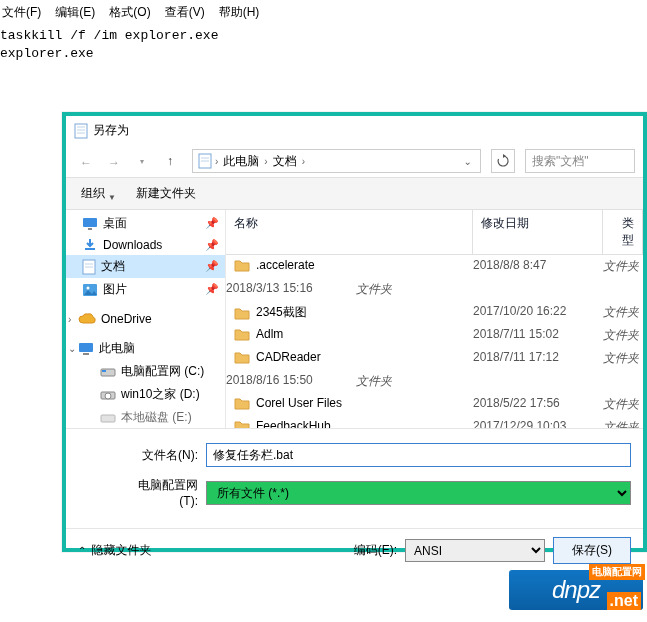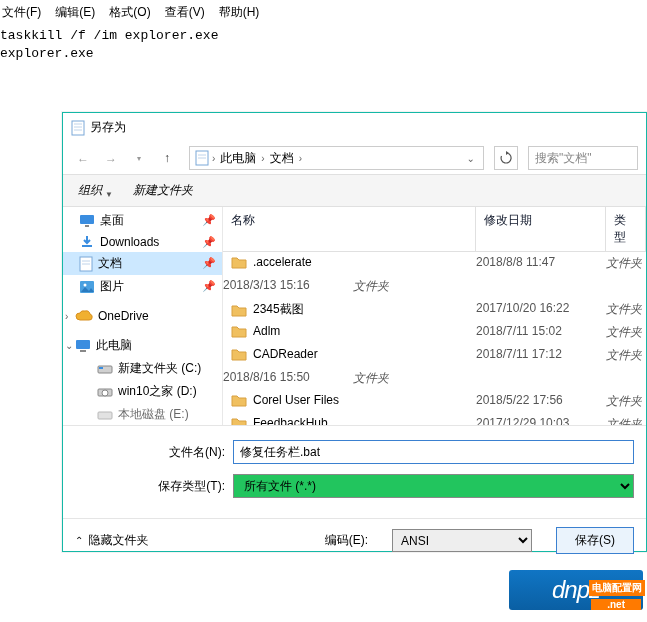--- a/index.html
+++ b/index.html
@@ -3,76 +3,76 @@
   <meta charset="utf-8">
   <style>
     * { margin: 0; padding: 0; box-sizing: border-box; }
     body { font-family: "Microsoft YaHei", "Segoe UI", Tahoma, sans-serif; font-size: 12px; background: #fff; width: 647px; height: 622px; overflow: hidden; position: relative; }
     
     .notepad-menu { display: flex; gap: 14px; padding: 4px 2px; font-size: 12px; }
     .notepad-menu span { cursor: pointer; }
     
     .notepad-content { font-family: "SimSun", "Courier New", monospace; font-size: 13px; padding: 2px 0; line-height: 1.35; white-space: pre; }
     
-    .dialog { position: absolute; left: 62px; top: 112px; width: 585px; height: 440px; border: 1px solid #14b8a6; background: #fff; box-shadow: 0 0 0 1px rgba(0,0,0,0.05); }
+    .dialog { position: absolute; left: 62px; top: 112px; width: 585px; height: 440px; border: 4px solid #14b8a6; background: #fff; box-shadow: 0 0 0 1px rgba(0,0,0,0.05); }
     .dialog-title { display: flex; align-items: center; padding: 6px 8px; font-size: 12px; color: #000; }
     .dialog-title svg { margin-right: 5px; }
     
     .nav-bar { display: flex; align-items: center; padding: 4px 8px; gap: 4px; }
     .nav-btn { width: 24px; height: 24px; display: flex; align-items: center; justify-content: center; color: #999; cursor: pointer; }
     .nav-btn.active { color: #333; }
     .address-bar { flex: 1; display: flex; align-items: center; border: 1px solid #ccc; height: 24px; padding: 0 2px; margin: 0 6px; }
     .address-bar .crumb { padding: 0 5px; cursor: pointer; }
     .address-bar .sep { color: #666; font-size: 10px; }
     .refresh-btn { width: 24px; height: 24px; border: 1px solid #ccc; display: flex; align-items: center; justify-content: center; cursor: pointer; }
     .search-box { width: 110px; height: 24px; border: 1px solid #ccc; padding: 0 6px; display: flex; align-items: center; color: #888; margin-left: 6px; }
     
     .toolbar { display: flex; align-items: center; background: #f5f5f5; border-top: 1px solid #e0e0e0; border-bottom: 1px solid #e0e0e0; padding: 4px 10px; gap: 10px; }
-    .toolbar-item { display: flex; align-items: flex-end; cursor: pointer; padding: 3px 5px; font-style: italic; }
+    .toolbar-item { display: flex; align-items: flex-end; cursor: pointer; padding: 3px 5px; }
     .dropdown-arrow { margin-left: 3px; font-size: 8px; color: #555; }
     
     .body-area { display: flex; height: 218px; }
     .sidebar { width: 160px; border-right: 1px solid #e8e8e8; overflow: hidden; padding: 2px 0; }
     .tree-item { display: flex; align-items: center; padding: 3px 4px 3px 16px; cursor: pointer; position: relative; }
     .tree-item.selected { background: #cce8ff; }
     .tree-item .pin { position: absolute; right: 6px; color: #888; font-size: 11px; }
     .tree-item.sub { padding-left: 34px; }
     .tree-item svg, .tree-item .ticon { margin-right: 5px; flex-shrink: 0; }
     .tree-chev { position: absolute; left: 2px; font-size: 10px; color: #666; }
     .tree-item.root { padding-left: 12px; }
     
     .file-list { flex: 1; overflow: hidden; }
     .list-header { display: flex; border-bottom: 1px solid #e0e0e0; }
     .list-header .col { padding: 5px 8px; border-right: 1px solid #e0e0e0; color: #0f172a; cursor: pointer; }
     .col-name { flex: 1; }
     .col-date { width: 130px; }
-    .col-type { width: 40px; }
+    .col-type { width: 40px; text-align: right; }
     .list-row { display: flex; align-items: flex-start; padding: 3px 0; cursor: pointer; }
     .list-row .cell-name { flex: 1; display: flex; align-items: center; padding-left: 8px; overflow: hidden; white-space: nowrap; text-overflow: ellipsis; }
     .list-row .cell-date { width: 130px; color: #555; }
     .list-row .cell-type { width: 40px; color: #555; overflow: hidden; white-space: nowrap; font-style: italic; }
     .folder-icon { width: 16px; height: 14px; margin-right: 6px; flex-shrink: 0; }
     
     .form-area { padding: 14px 12px 10px 60px; }
-    .form-row { display: flex; align-items: center; margin-bottom: 10px; margin-left: 30px; }
+    .form-row { display: flex; align-items: center; margin-bottom: 10px; }
     .form-label { width: 80px; text-align: right; padding-right: 8px; }
     .form-input { flex: 1; height: 24px; border: 1px solid #3a80d0; padding: 0 6px; font-size: 12px; }
     .form-select { flex: 1; height: 24px; border: 1px solid #888; padding: 0 6px; background: #22c55e; font-size: 12px; }
     
     .bottom-bar { display: flex; align-items: center; justify-content: space-between; padding: 8px 12px; border-top: 1px solid #e5e5e5; }
     .hide-folders { display: flex; align-items: center; cursor: pointer; }
     .hide-folders .arrow { margin-right: 5px; font-size: 10px; }
-    .bottom-right { display: flex; align-items: center; gap: 24px; }
+    .bottom-right { display: flex; align-items: center; gap: 8px; }
     .enc-select { width: 140px; height: 23px; border: 1px solid #888; background: #eee; font-size: 12px; padding: 0 4px; }
     .save-btn { padding: 4px 18px; border: 1px solid #3a80d0; background: #eaf3fc; cursor: pointer; font-size: 12px; }
     
     .watermark { position: absolute; right: 4px; bottom: 12px; width: 134px; height: 40px; background: linear-gradient(#1075c4,#0a5fa3); border-radius: 3px; display:flex; align-items:center; justify-content:center; }
     .watermark .txt { font-family: Arial Black, sans-serif; font-size: 24px; font-weight: 400; font-style: italic; color: #fff; letter-spacing: -1px; }
-    .watermark .badge { position:absolute; top:-6px; right:-2px; background:#ff7a00; color:#fff; font-size:10px; padding:1px 3px; font-weight:bold;margin-top:16px; }
-    .watermark .net { position:absolute; bottom:0; right:2px; background:#ff7a00; color:#fff; font-size:10px; padding:0 16px; font-weight:bold; }
+    .watermark .badge { position:absolute; top:-6px; right:-2px; background:#ff7a00; color:#fff; font-size:10px; padding:1px 3px; font-weight:bold; }
+    .watermark .net { position:absolute; bottom:0; right:2px; background:#ff7a00; color:#fff; font-size:16px; padding:0 3px; font-weight:bold; }
 
     .hr { border-top: 1px solid #e5e5e5; }
   </style>
 </head>
 <body>
 
 <div class="notepad-menu">
   <span>文件(F)</span>
   <span>编辑(E)</span>
   <span>格式(O)</span>
@@ -182,21 +182,21 @@
             <rect x="1" y="1" width="14" height="9" fill="#3a8de0" rx="1"></rect>
             <rect x="5" y="11" width="6" height="2" fill="#888"></rect>
           </svg>
         <span>此电脑</span>
       </div>
       <div class="tree-item sub">
         <svg class="ticon" width="16" height="12">
             <rect x="1" y="3" width="14" height="7" fill="#d0d0d0" stroke="#888" rx="1"></rect>
             <rect x="2" y="4" width="4" height="2" fill="#3a8de0"></rect>
           </svg>
-        <span>新建文件夹 (C:)</span>
+        <span>电脑配置网 (C:)</span>
       </div>
       <div class="tree-item sub">
         <svg class="ticon" width="16" height="12">
             <rect x="1" y="3" width="14" height="7" fill="#d0d0d0" stroke="#888" rx="1"></rect>
             <circle cx="8" cy="7" r="3" fill="#fff" stroke="#888"></circle>
           </svg>
         <span>win10之家 (D:)</span>
       </div>
       <div class="tree-item sub" style="opacity:0.6;">
         <svg class="ticon" width="16" height="12">
@@ -213,21 +213,21 @@
         <div class="col col-type">类型</div>
       </div>
       <div id="file-rows">
           <div class="list-row">
             <div class="cell-name">
               <svg class="folder-icon" width="16" height="14">
                 <path d="M1 3 L6 3 L8 5 L15 5 L15 13 L1 13 Z" fill="#f0c060" stroke="#d8a040"></path>
               </svg>
               <span>.accelerate</span>
             </div>
-            <div class="cell-date">2018/8/8 11:47</div>
+            <div class="cell-date">2018/8/8 8:47</div>
             <div class="cell-type">文件夹</div>
           </div>
           <div class="list-row">
             <div class="cell-date">2018/3/13 15:16</div>
             <div class="cell-type">文件夹</div>
           </div>
           <div class="list-row">
             <div class="cell-name">
               <svg class="folder-icon" width="16" height="14">
                 <path d="M1 3 L6 3 L8 5 L15 5 L15 13 L1 13 Z" fill="#f0c060" stroke="#d8a040"></path>
@@ -285,21 +285,21 @@
     </div>
   </div>
 
   <div class="hr"></div>
   <div class="form-area">
     <div class="form-row">
       <div class="form-label">文件名(N):</div>
       <input class="form-input" value="修复任务栏.bat" style="">
     </div>
     <div class="form-row">
-      <div class="form-label">保存类型(T):</div>
+      <div class="form-label">电脑配置网(T):</div>
       <select class="form-select"><option>所有文件  (*.*)</option></select>
     </div>
   </div>
 
   <div class="bottom-bar">
     <div class="hide-folders">
       <span class="arrow">⌃</span>
       <span>隐藏文件夹</span>
     </div>
     <div class="bottom-right">

